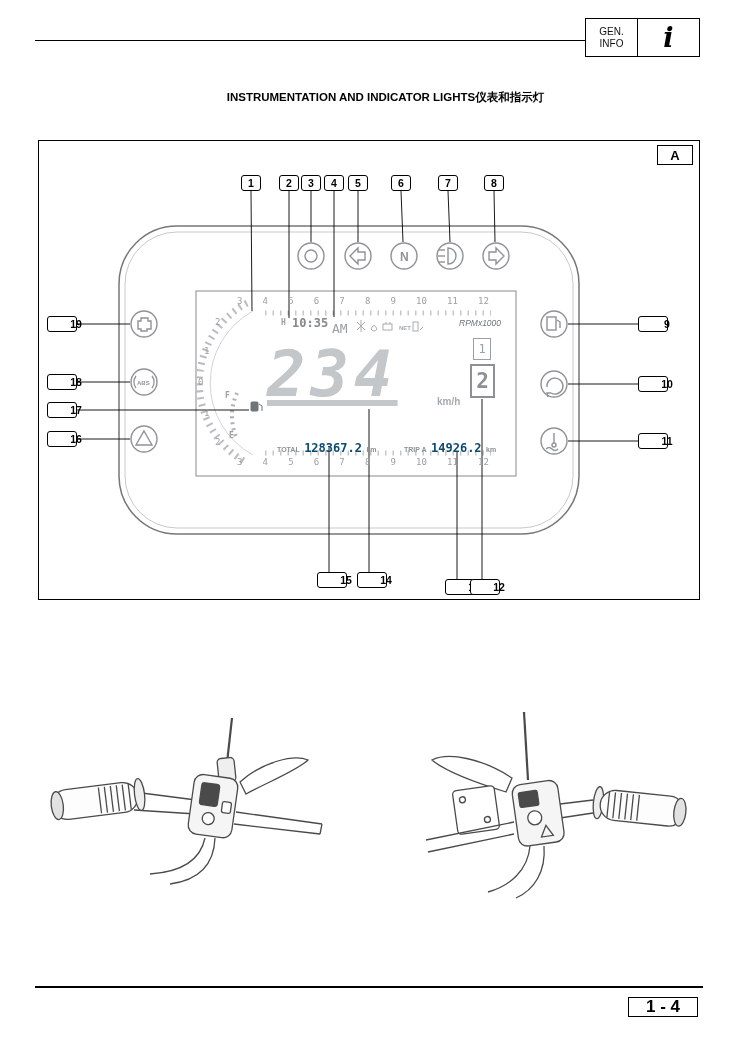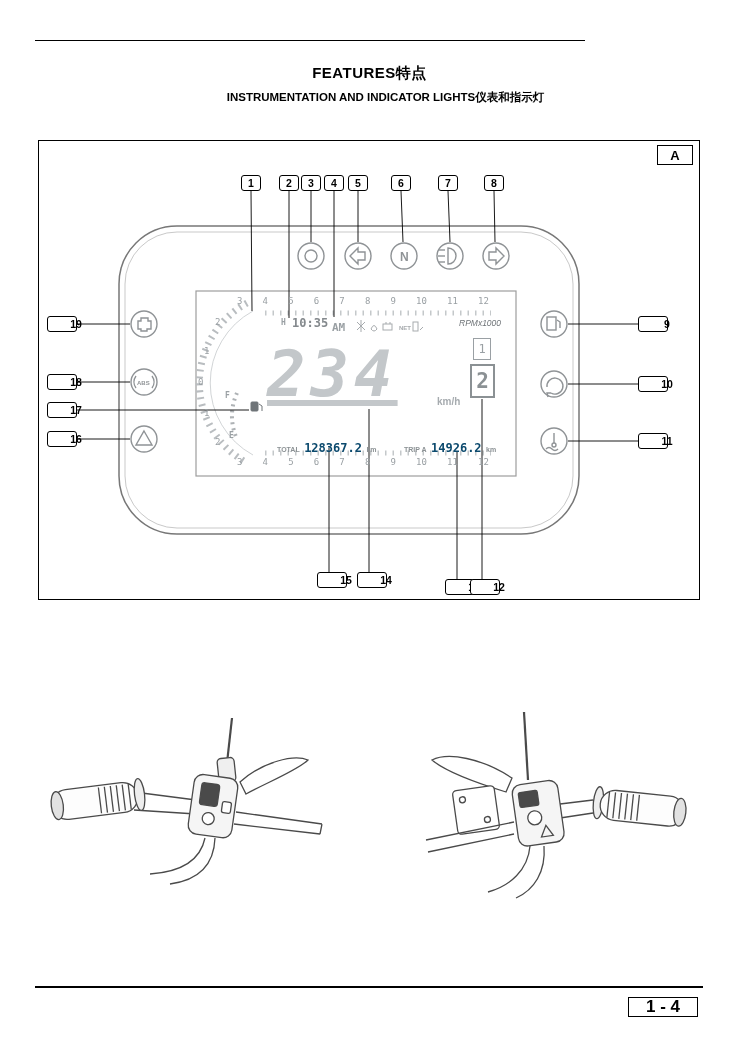--- a/index.html
+++ b/index.html
@@ -40,22 +40,28 @@
   
   .bottom-rule { position:absolute; left:35px; top:986px; width:668px; border-top:2px solid #000; }
   .page-box { position:absolute; left:628px; top:997px; width:70px; height:20px; border:1.3px solid #000; display:flex; align-items:center; justify-content:center; font-weight:bold; font-size:17px; }
 </style>
 </head>
 <body>
 
 <div class="page">
 
   <div class="top-rule"></div>
-
-  <div class="title">FEATURES特点</div>
+  <div class="header-box">
+    <div class="header-label">
+      <span>GEN.</span>
+      <span>INFO</span>
+    </div>
+    <div class="header-icon">i</div>
+  </div>
+
   <div class="subtitle">INSTRUMENTATION AND INDICATOR LIGHTS仪表和指示灯</div>
 
   <div class="figure">
     <div class="figure-label">A</div>
 
     <svg class="art" width="662" height="460" viewBox="0 0 662 460">
 
       <rect x="80" y="85" width="460" height="308" rx="58" fill="none" stroke="#777" stroke-width="1.5"></rect>
       <rect x="86" y="91" width="448" height="296" rx="52" fill="none" stroke="#c9c9c9" stroke-width="1"></rect>
 
@@ -190,21 +196,21 @@
     <span class="lcd-txt" style="left:165px;top:205px;font-size:9px">1</span>
     <span class="lcd-txt" style="left:159px;top:236px;font-size:9px">0</span>
     <span class="lcd-txt" style="left:165px;top:267px;font-size:9px">1</span>
     <span class="lcd-txt" style="left:176px;top:296px;font-size:9px">2</span>
 
     <span class="lcd-txt" style="left:186px;top:250px;font-size:8px;font-weight:bold">F</span>
     <span class="lcd-txt" style="left:190px;top:290px;font-size:8px;font-weight:bold">E</span>
 
     <span class="lcd-txt" style="left:242px;top:177px;font-size:8px;font-weight:bold">H</span>
     <span class="lcd-txt" style="left:253px;top:175px;font-size:12px;font-weight:bold;color:#84898d">10:35</span>
-    <span class="lcd-txt" style="left:293px;top:180px;font-size:11px;font-weight:bold">AM</span>
+    <span class="lcd-txt" style="left:293px;top:180px;font-size:13px;font-weight:normal">AM</span>
     <span class="lcd-txt" style="left:420px;top:177px;font-size:8.5px;font-weight:normal;font-style:italic;color:#6f7478;font-family:'Liberation Sans',sans-serif">RPMx1000</span>
 
     <div class="speed">234</div>
     <div class="speed-unit">km/h</div>
 
     <div class="gear-upper">1</div>
     <div class="gear-current">2</div>
 
     <div class="odo" style="left:238px">
       <span class="lbl">TOTAL</span>

